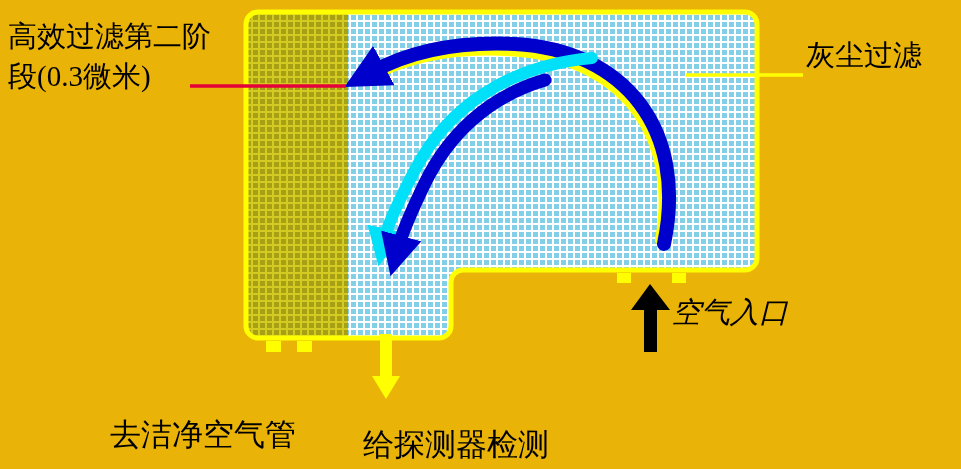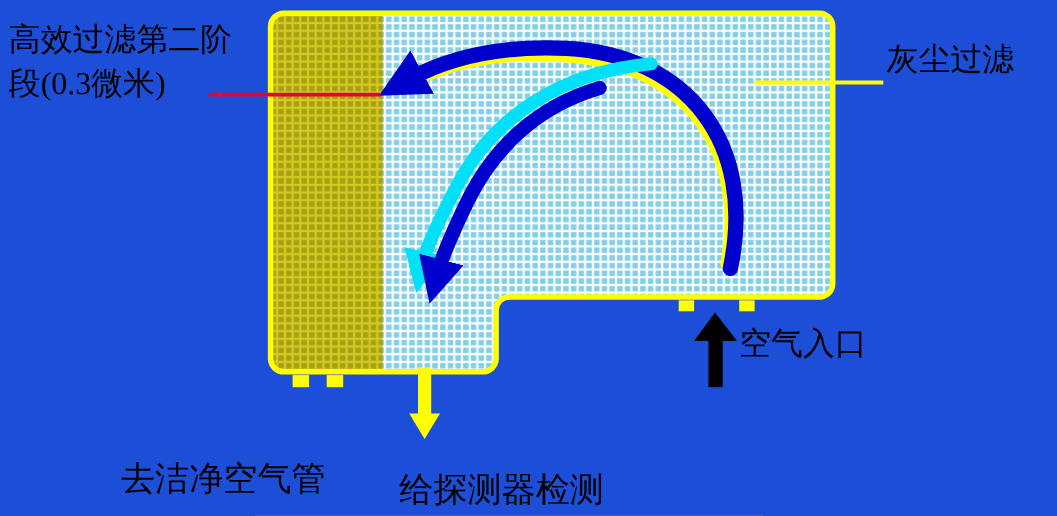--- a/index.html
+++ b/index.html
@@ -1,27 +1,27 @@
 <!DOCTYPE html>
 <html><head>
 <meta charset="utf-8">
 <style>
   html,body{margin:0;padding:0;background:#ffffff;}
   .stage{
     position:relative;
     width:961px;height:469px;
-    background:#1d4ed8;
+    background:#eab308;
     font-family:"Liberation Serif","DejaVu Serif",serif;
     overflow:hidden;
   }
   .stage svg{position:absolute;left:0;top:0;}
   .label{position:absolute;color:#000;white-space:nowrap;}
   .label-hepa{left:8px;top:16px;font-size:29px;line-height:40px;}
   .label-dust{left:806px;top:36px;font-size:29px;line-height:38px;}
-  .label-inlet{left:672px;top:293px;font-size:29px;}
+  .label-inlet{left:672px;top:293px;font-size:29px;font-style:italic;}
   .label-clean{left:110px;top:414px;font-size:31px;}
   .label-detector{left:363px;top:424px;font-size:31px;text-align:center;}
 </style>
 </head>
 <body>
 
 <div class="stage">
 
   <svg width="961" height="469" viewBox="0 0 961 469">
     <defs>

